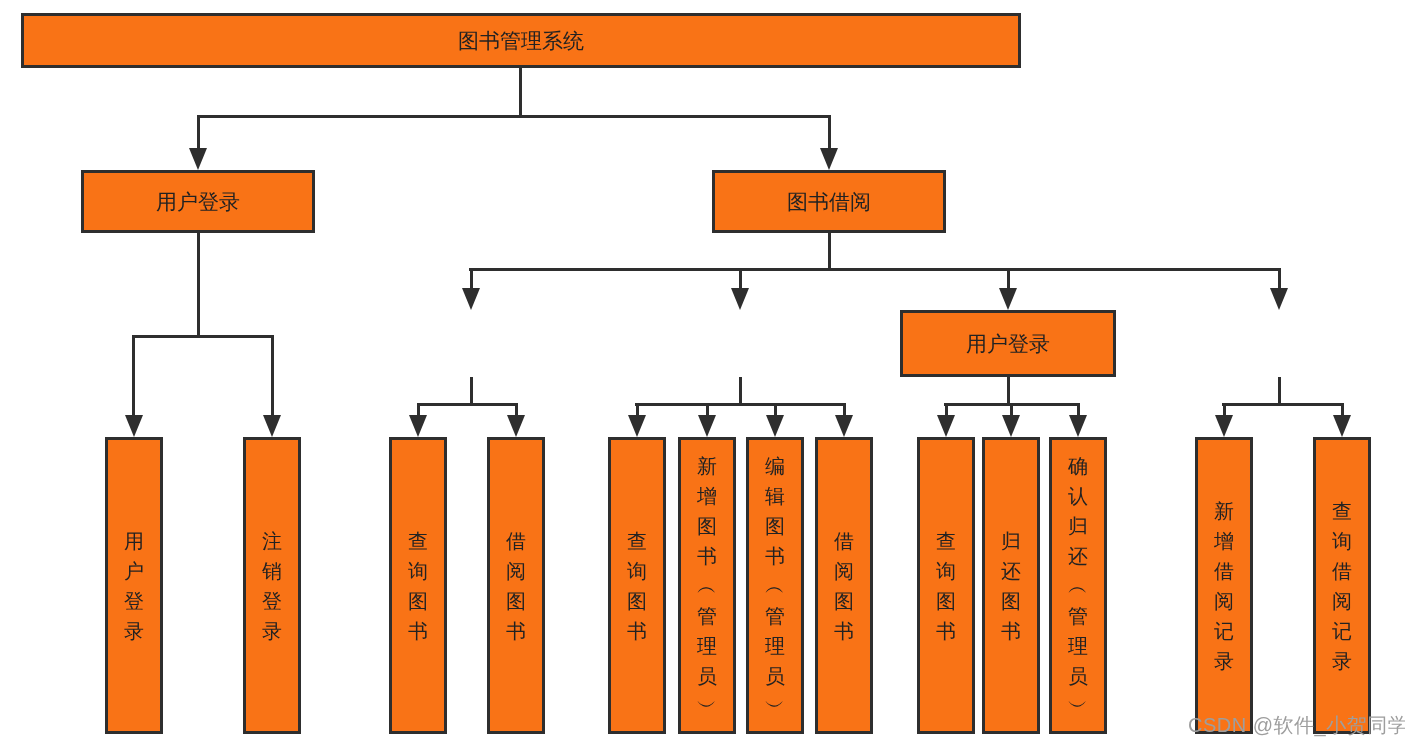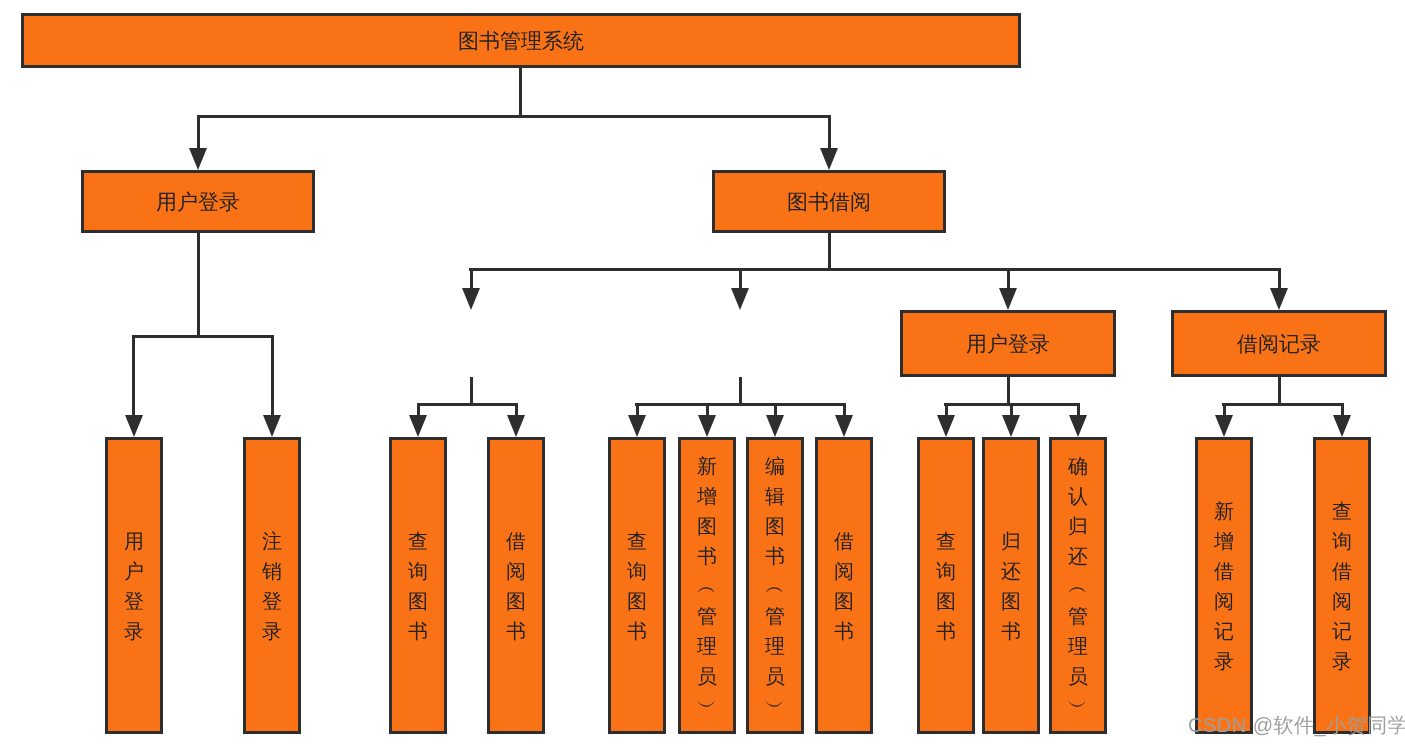--- a/index.html
+++ b/index.html
@@ -118,23 +118,20 @@
   <div class="box lvl1" style="left:81px">
     <span class="hlabel">用户登录</span>
   </div>
   <div class="box lvl1" style="left:712px">
     <span class="hlabel">图书借阅</span>
   </div>
 
   <div class="box sect" style="left:900px">
     <span class="hlabel">用户登录</span>
   </div>
-  <div class="box sect" style="left:1171px">
-    <span class="hlabel">借阅记录</span>
-  </div>
 
   <div class="box leaf" style="left:105px">
     <span class="vlabel">
         <span class="vch">用</span>
         <span class="vch">户</span>
         <span class="vch">登</span>
         <span class="vch">录</span>
       </span>
   </div>
   <div class="box leaf" style="left:243px">

